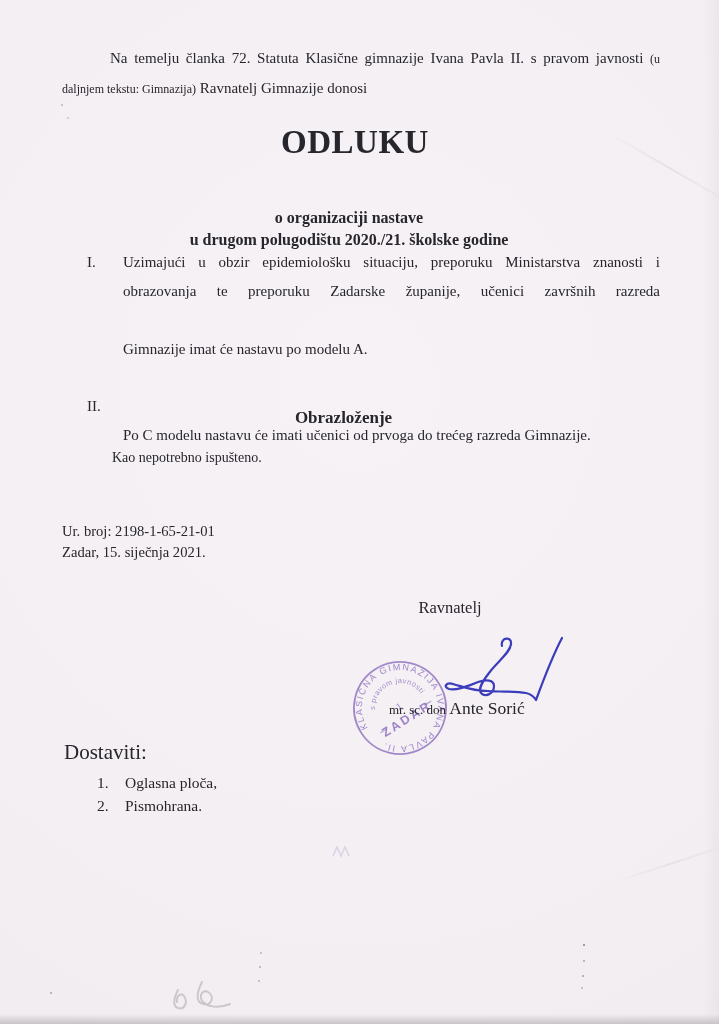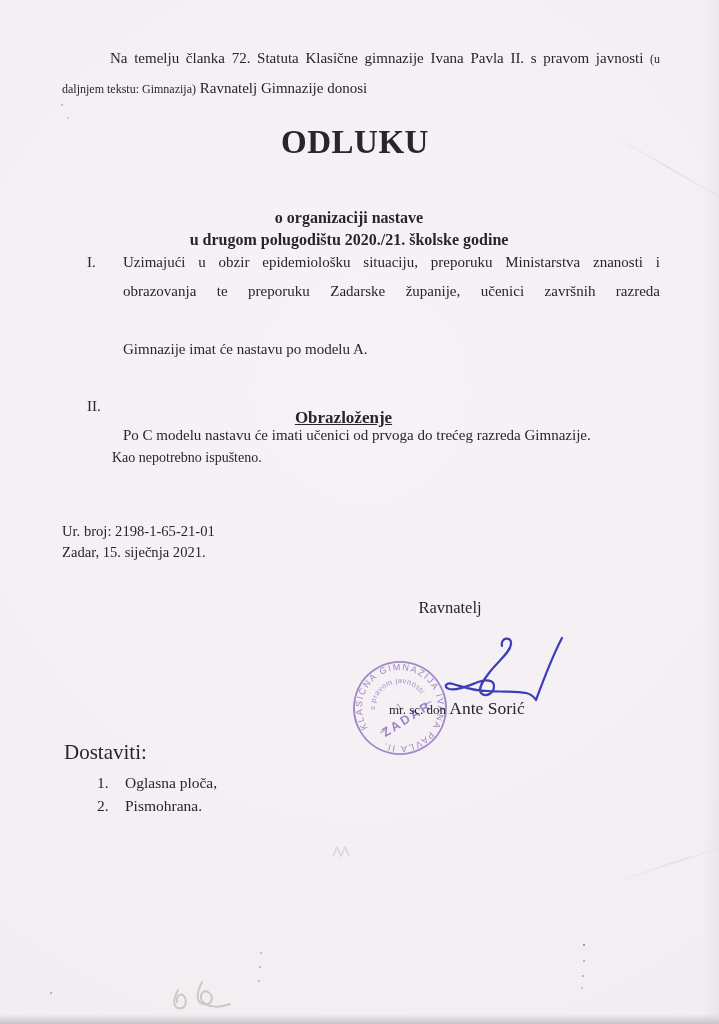--- a/index.html
+++ b/index.html
@@ -28,21 +28,21 @@
   
   .items{left:64px;top:248px;width:596px;}
   .item{display:flex;align-items:flex-start;}
   .item + .item{margin-top:28px;font-family:Liberation Serif, serif;}
   .item .num{flex:0 0 59px;padding-left:23px;box-sizing:border-box;
     font-size:15px;line-height:29px;}
   .item .body{flex:1;font-size:15px;line-height:29px;}
   .item .body .last{text-align:center;text-align-last:left;margin-top:29px;}
   
   .expl-heading{left:0;top:408px;width:687px;text-align:center;
-    font-size:17px;font-weight:bold;text-decoration:underline;}
+    font-size:17px;font-weight:bold;}
   .expl-body{left:112px;top:450px;font-size:14px;text-align:right;}
   
   .refblock{left:62px;top:521px;font-size:14.6px;line-height:21px;}
   
   .role{left:380px;top:598px;width:140px;text-align:center;font-size:16.5px;}
   .sig-svg{left:436px;top:633px;}
   .stamp-svg{left:348px;top:656px;opacity:.85;}
   .name-line{left:389px;top:698px;font-size:13px;white-space:nowrap;}
   .name-line .big{font-size:17.5px;margin-top:16px;}
   

